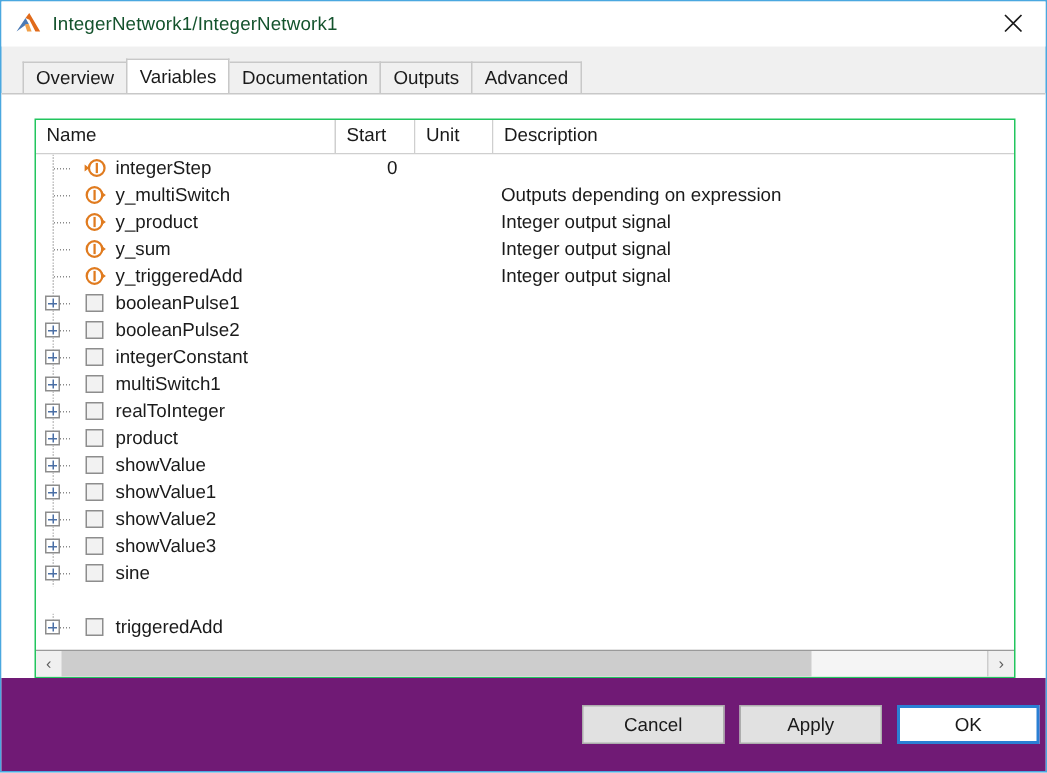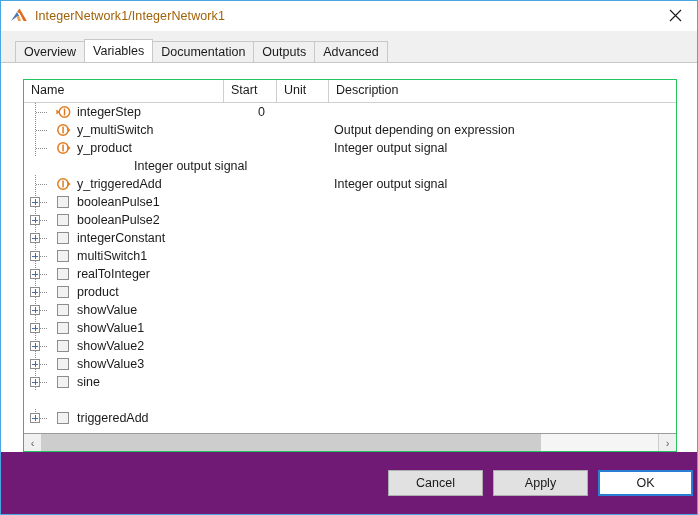--- a/index.html
+++ b/index.html
@@ -40,21 +40,21 @@
   .app-logo {
     width: 18px;
     height: 16px;
     margin-left: 9px;
     margin-right: 7px;
     flex: 0 0 auto;
     position: relative;
   }
   .title-text {
     font-size: 12.5px;
-    color: #a16207;
+    color: #14532d;
     letter-spacing: 0.1px;
   }
   .close-btn {
     position: absolute;
     right: 0; top: 0;
     width: 44px;
     height: 29px;
     display: flex;
     align-items: center;
     justify-content: center;
@@ -374,21 +374,21 @@
                     <circle cx="7" cy="7" r="5.2" fill="#ffffff" stroke="#e07b1f" stroke-width="1.5"></circle>
                     <rect x="6.3" y="3.6" width="1.5" height="6.8" fill="#e07b1f"></rect>
                     <path d="M11.4 4.6 L14.6 7 L11.4 9.4 Z" fill="#e07b1f"></path>
                   </svg>
                 </span>
                 <span class="node-label">y_multiSwitch</span>
               </div>
             </div>
             <div class="cell c-start"></div>
             <div class="cell c-unit"></div>
-            <div class="cell c-desc">Output depending on expression</div>
+            <div class="cell c-desc">Outputs depending on expression</div>
           </div>
           <div class="row">
             <div class="cell c-name">
               <div class="treecell">
                 <div class="connector">
                   <span class="conn-v" style=""></span>
                   <span class="conn-h"></span>
                 </div>
                 <span class="icon-slot">
                   <svg width="16" height="14" viewBox="0 0 16 14">
@@ -398,20 +398,36 @@
                   </svg>
                 </span>
                 <span class="node-label">y_product</span>
               </div>
             </div>
             <div class="cell c-start"></div>
             <div class="cell c-unit"></div>
             <div class="cell c-desc">Integer output signal</div>
           </div>
           <div class="row">
+            <div class="cell c-name">
+              <div class="treecell">
+                <div class="connector">
+                  <span class="conn-v" style=""></span>
+                  <span class="conn-h"></span>
+                </div>
+                <span class="icon-slot">
+                  <svg width="16" height="14" viewBox="0 0 16 14">
+                    <circle cx="7" cy="7" r="5.2" fill="#ffffff" stroke="#e07b1f" stroke-width="1.5"></circle>
+                    <rect x="6.3" y="3.6" width="1.5" height="6.8" fill="#e07b1f"></rect>
+                    <path d="M11.4 4.6 L14.6 7 L11.4 9.4 Z" fill="#e07b1f"></path>
+                  </svg>
+                </span>
+                <span class="node-label">y_sum</span>
+              </div>
+            </div>
             <div class="cell c-start"></div>
             <div class="cell c-unit"></div>
             <div class="cell c-desc">Integer output signal</div>
           </div>
           <div class="row">
             <div class="cell c-name">
               <div class="treecell">
                 <div class="connector">
                   <span class="conn-v" style=""></span>
                   <span class="conn-h"></span>

